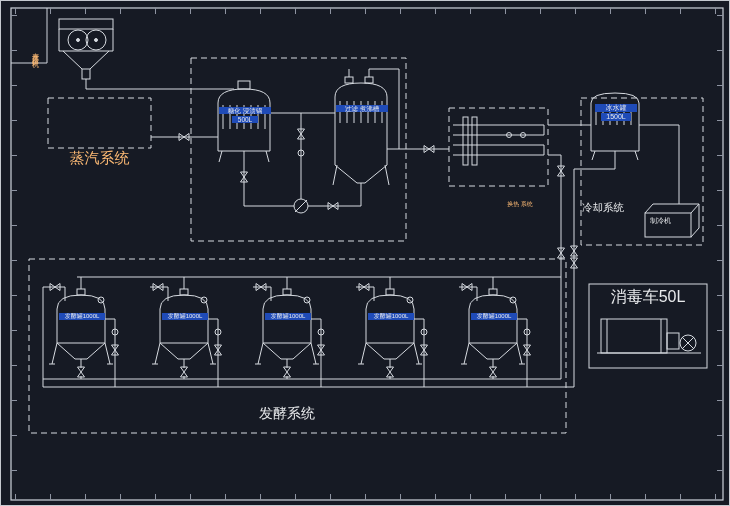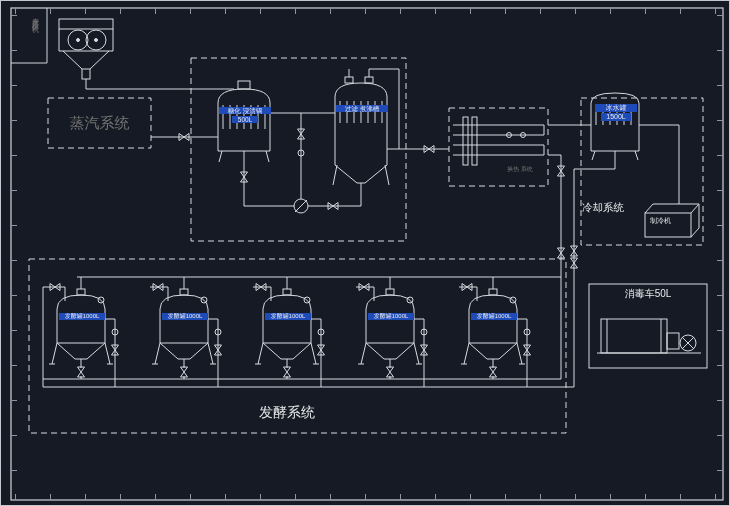--- a/index.html
+++ b/index.html
@@ -4,21 +4,21 @@
 <style>
   html,body{margin:0;padding:0;background:#0e111a;}
   .stage{position:relative;width:730px;height:506px;background:#161a24;
          font-family:"Liberation Sans",sans-serif;overflow:hidden;
          border:1px solid #c5c9cf;box-sizing:border-box;}
   .stage svg{position:absolute;left:0;top:0;}
   .lbl{position:absolute;color:#e8eaec;white-space:nowrap;line-height:1.15;}
   .center{text-align:center;}
   .hl{background:#1f4bb8;padding:0 1px;}
   .vert{writing-mode:vertical-rl;letter-spacing:2px;}
-  .dim{color:#737373;}
+  .dim{color:#fdba74;margin-top:35px;}
 </style>
 </head>
 <body>
 
 <div class="stage">
 
 <svg width="730" height="506" viewBox="0 0 730 506">
   <defs>
     <g id="valve" fill="none">
       <path d="M-5 -3.5 L0 0 L-5 3.5 Z M5 -3.5 L0 0 L5 3.5 Z"></path>
@@ -190,23 +190,23 @@
 
 <div class="lbl center dim" style="left:497px;top:165px;width:44px;font-size:6px;">换热 系统</div>
 
 <div class="lbl center hl" style="left:594px;top:103px;width:40px;font-size:7px;">冰水罐</div>
 <div class="lbl center hl" style="left:600px;top:112px;width:28px;font-size:7px;">1500L</div>
 
 <div class="lbl" style="left:581px;top:200px;font-size:10.5px;">冷却系统</div>
 
 <div class="lbl" style="left:649px;top:216px;font-size:7px;">制冷机</div>
 
-<div class="lbl center" style="left:588px;top:287px;width:118px;font-size:10px;">消毒车50L</div>
-
-<div class="lbl" style="left:258px;top:404px;font-size:14px;font-family:Liberation Serif, serif;">发酵系统</div>
+<div class="lbl center" style="left:588px;top:287px;width:118px;font-size:16px;">消毒车50L</div>
+
+<div class="lbl" style="left:258px;top:404px;font-size:14px;">发酵系统</div>
 
 <div class="lbl center hl" style="left:58px;top:312px;width:44px;font-size:6px;">发酵罐1000L</div>
 <div class="lbl center hl" style="left:161px;top:312px;width:44px;font-size:6px;">发酵罐1000L</div>
 <div class="lbl center hl" style="left:264px;top:312px;width:44px;font-size:6px;">发酵罐1000L</div>
 <div class="lbl center hl" style="left:367px;top:312px;width:44px;font-size:6px;">发酵罐1000L</div>
 <div class="lbl center hl" style="left:470px;top:312px;width:44px;font-size:6px;">发酵罐1000L</div>
 
 </div>
 
 </body></html>

